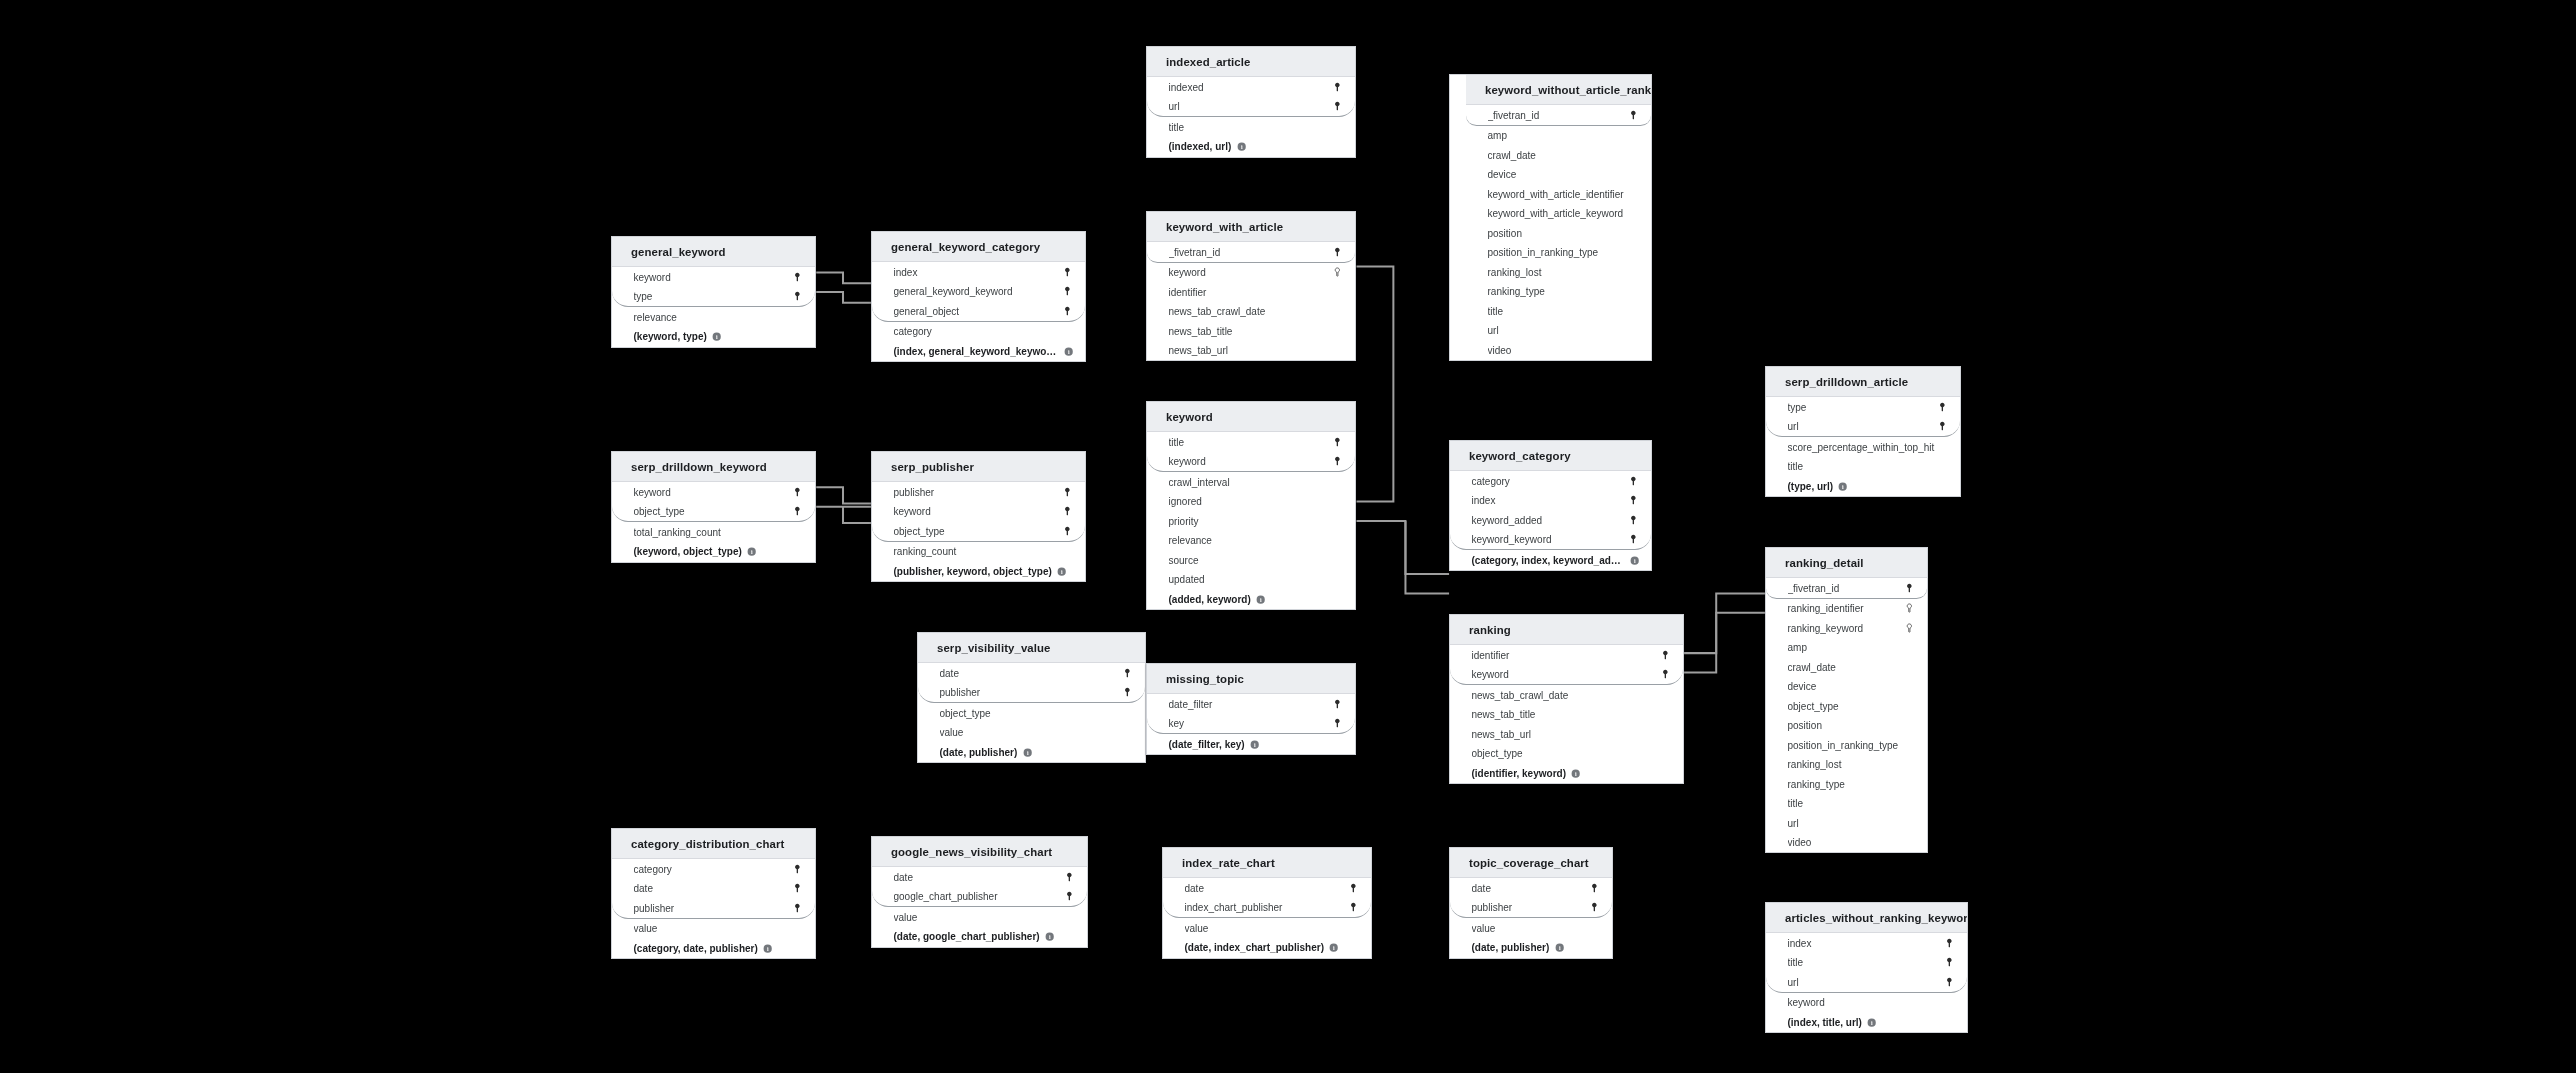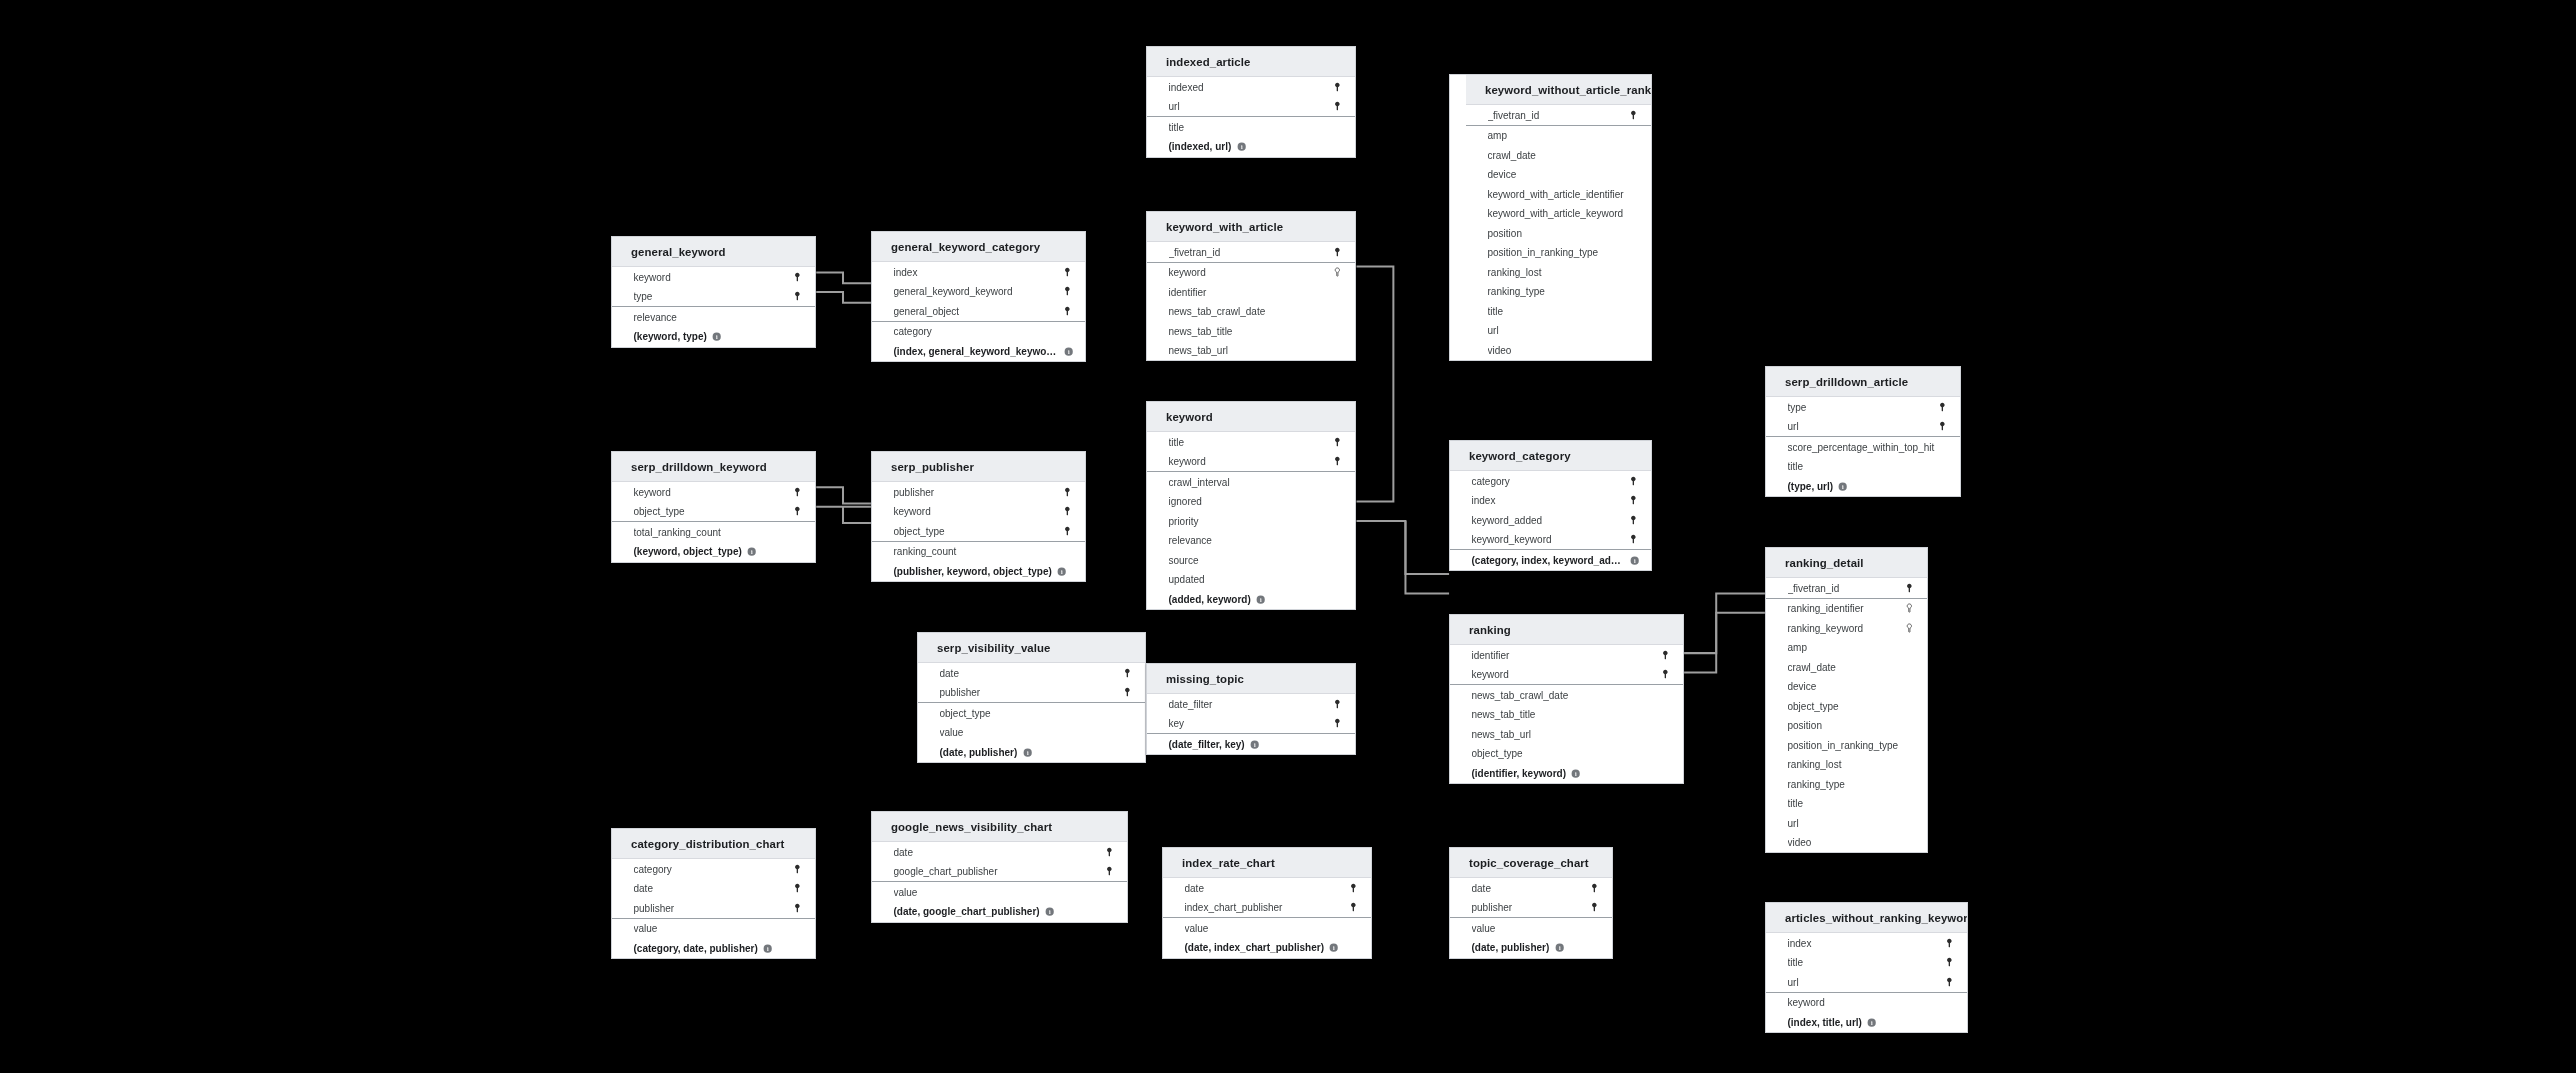--- a/index.html
+++ b/index.html
@@ -26,21 +26,21 @@
     background: #eceef1;
     border-bottom: 0.7px solid #d8dadf;
     padding: 8.7px 0 8.7px 19px;
     font-size: 11.4px;
     font-weight: bold;
     color: #1c1e21;
     letter-spacing: 0.1px;
     white-space: nowrap;
   }
   .field-group { background: #ffffff; }
-  .field-group.pk-group { border-bottom: 0.7px solid #9aa0a6; }
+  .field-group.pk-group { border-bottom: 0.7px solid #9aa0a6; border-radius: 16px; }
   .field {
     display: flex;
     align-items: center;
     padding: 0 12px 0 21.5px;
     height: 19.5px;
     font-size: 10px;
     color: #3c4043;
     white-space: nowrap;
   }
   .field-name { flex: 1 1 auto; overflow: hidden; text-overflow: ellipsis; }
@@ -603,21 +603,21 @@
         </div>
       </div>
       <div class="index-row">
         <span class="index-label">(category, date, publisher)</span>
         <svg viewBox="0 0 16 16" class="info-icon" style="font-size:15px">
           <circle cx="8" cy="8" r="7" fill="#73777c"></circle>
           <text x="8" y="11.6" text-anchor="middle" font-size="10" font-family="&quot;Liberation Serif&quot;, serif" fill="#ffffff">i</text>
         </svg>
       </div>
     </div>
-    <div class="entity" style="left: 871px; top: 811px; width: 257px;">
+    <div class="entity" style="left: 871px; top: 836px; width: 217px;">
       <div class="entity-header">google_news_visibility_chart</div>
       <div class="field-group pk-group">
         <div class="field">
           <span class="field-name">date</span>
           <svg viewBox="0 0 16 16" class="field-icon">
             <path d="M8 1.2c-1.9 0-3.4 1.5-3.4 3.4 0 1.5 1 2.8 2.4 3.2v5.4c0 .3.2.5.5.5h1c.3 0 .5-.2.5-.5V7.8c1.4-.4 2.4-1.7 2.4-3.2 0-1.9-1.5-3.4-3.4-3.4z" fill="#2b2b2b"></path>
           </svg>
         </div>
         <div class="field">
           <span class="field-name">google_chart_publisher</span>

